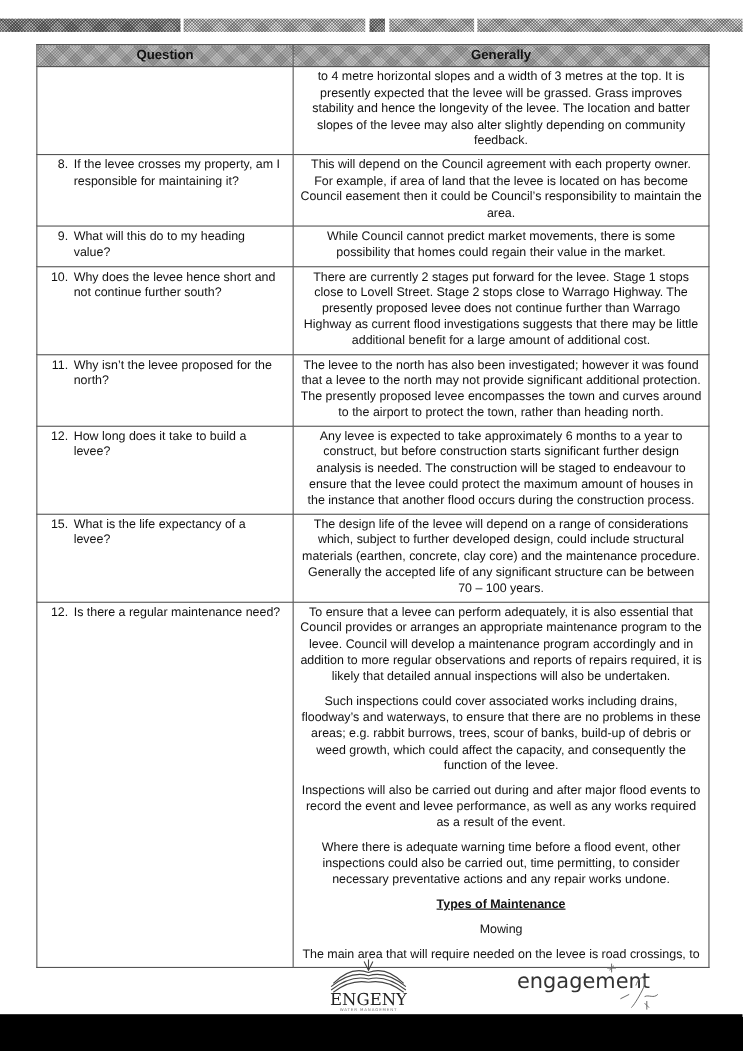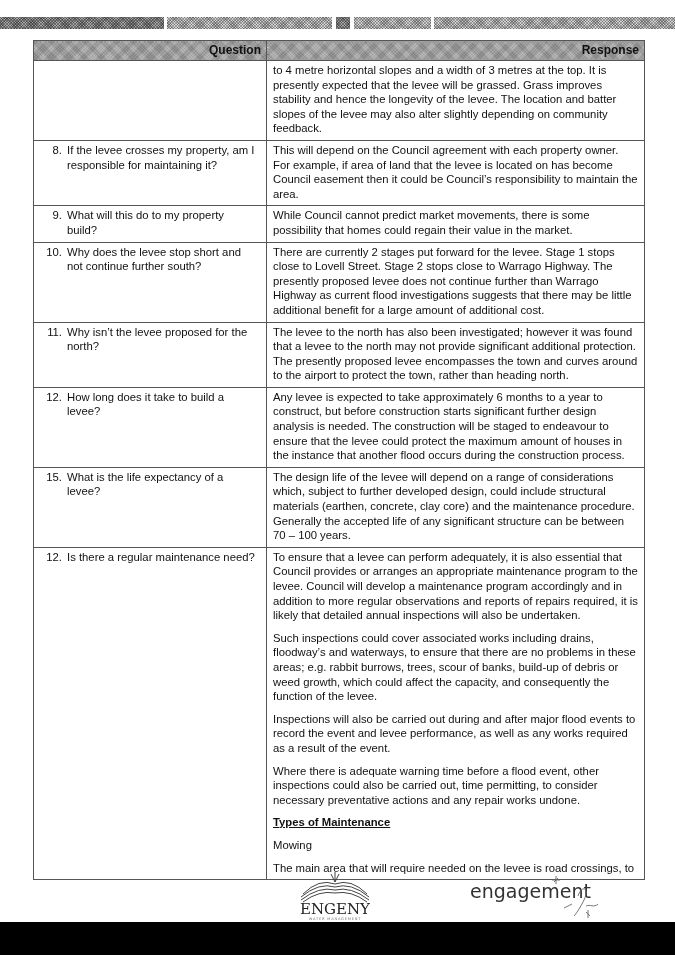--- a/index.html
+++ b/index.html
@@ -28,28 +28,28 @@
     position: absolute; top: 40px; left: 33px; width: 611px;
     border-collapse: collapse; table-layout: fixed;
     font-size: 11.3px; line-height: 14.6px;
   }
   #qa-table td, #qa-table th {
     border: 1px solid #555;
     vertical-align: top;
     padding: 2px 6px 4px 6px;
   }
   #qa-table th {
-    text-align: right; font-weight: bold; font-size: 12px;
+    text-align: center; font-weight: bold; font-size: 12px;
     padding: 2px 5px 2px 5px; height: 15px; color: #111;
   }
   col.qcol { width: 233px; }
   col.rcol { width: 378px; }
   .qnum { display: inline-block; width: 22px; text-align: right; margin-right: 5px; vertical-align: top; }
   .qtext { display: inline-block; width: 190px; vertical-align: top; }
-  .para { margin: 0 0 8px 0; }
+  .para { margin: 0 0 8px 0; text-align: center; }
   .para:last-child { margin-bottom: 0; }
   .subhead-u { font-weight: bold; text-decoration: underline; }
   .subhead { font-weight: normal; }
 
   #footer-logos { position: absolute; top: 870px; left: 0; width: 675px; height: 50px; }
   .logo { position: absolute; }
   #logo-maranoa { left: 66px; top: 6px; width: 120px; height: 44px; }
   #logo-engeny { left: 293px; top: 2px; width: 84px; height: 48px; }
   #logo-engagement { left: 466px; top: 4px; width: 150px; height: 44px; }
   #black-band { position: absolute; top: 922px; left: 0; width: 675px; height: 33px; background: #000; }
@@ -66,44 +66,44 @@
 </div>
 
 <table id="qa-table">
   <colgroup>
       <col class="qcol">
       <col class="rcol">
     </colgroup>
   <thead>
     <tr>
       <th class="hatch">Question</th>
-      <th class="hatch">Response</th>
+      <th class="hatch">Generally</th>
     </tr>
   </thead>
   <tbody id="qa-body">
       <tr>
         <td></td>
         <td>
           <div class="para">to 4 metre horizontal slopes and a width of 3 metres at the top. It is presently expected that the levee will be grassed. Grass improves stability and hence the longevity of the levee. The location and batter slopes of the levee may also alter slightly depending on community feedback.</div>
         </td>
       </tr>
       <tr>
         <td><span class="qnum">8.</span><span class="qtext">If the levee crosses my property, am I responsible for maintaining it?</span></td>
         <td>
           <div class="para">This will depend on the Council agreement with each property owner. For example, if area of land that the levee is located on has become Council easement then it could be Council’s responsibility to maintain the area.</div>
         </td>
       </tr>
       <tr>
-        <td><span class="qnum">9.</span><span class="qtext">What will this do to my property build?</span></td>
+        <td><span class="qnum">9.</span><span class="qtext">What will this do to my heading value?</span></td>
         <td>
           <div class="para">While Council cannot predict market movements, there is some possibility that homes could regain their value in the market.</div>
         </td>
       </tr>
       <tr>
-        <td><span class="qnum">10.</span><span class="qtext">Why does the levee stop short and not continue further south?</span></td>
+        <td><span class="qnum">10.</span><span class="qtext">Why does the levee hence short and not continue further south?</span></td>
         <td>
           <div class="para">There are currently 2 stages put forward for the levee. Stage 1 stops close to Lovell Street. Stage 2 stops close to Warrago Highway. The presently proposed levee does not continue further than Warrago Highway as current flood investigations suggests that there may be little additional benefit for a large amount of additional cost.</div>
         </td>
       </tr>
       <tr>
         <td><span class="qnum">11.</span><span class="qtext">Why isn’t the levee proposed for the north?</span></td>
         <td>
           <div class="para">The levee to the north has also been investigated; however it was found that a levee to the north may not provide significant additional protection. The presently proposed levee encompasses the town and curves around to the airport to protect the town, rather than heading north.</div>
         </td>
       </tr>

